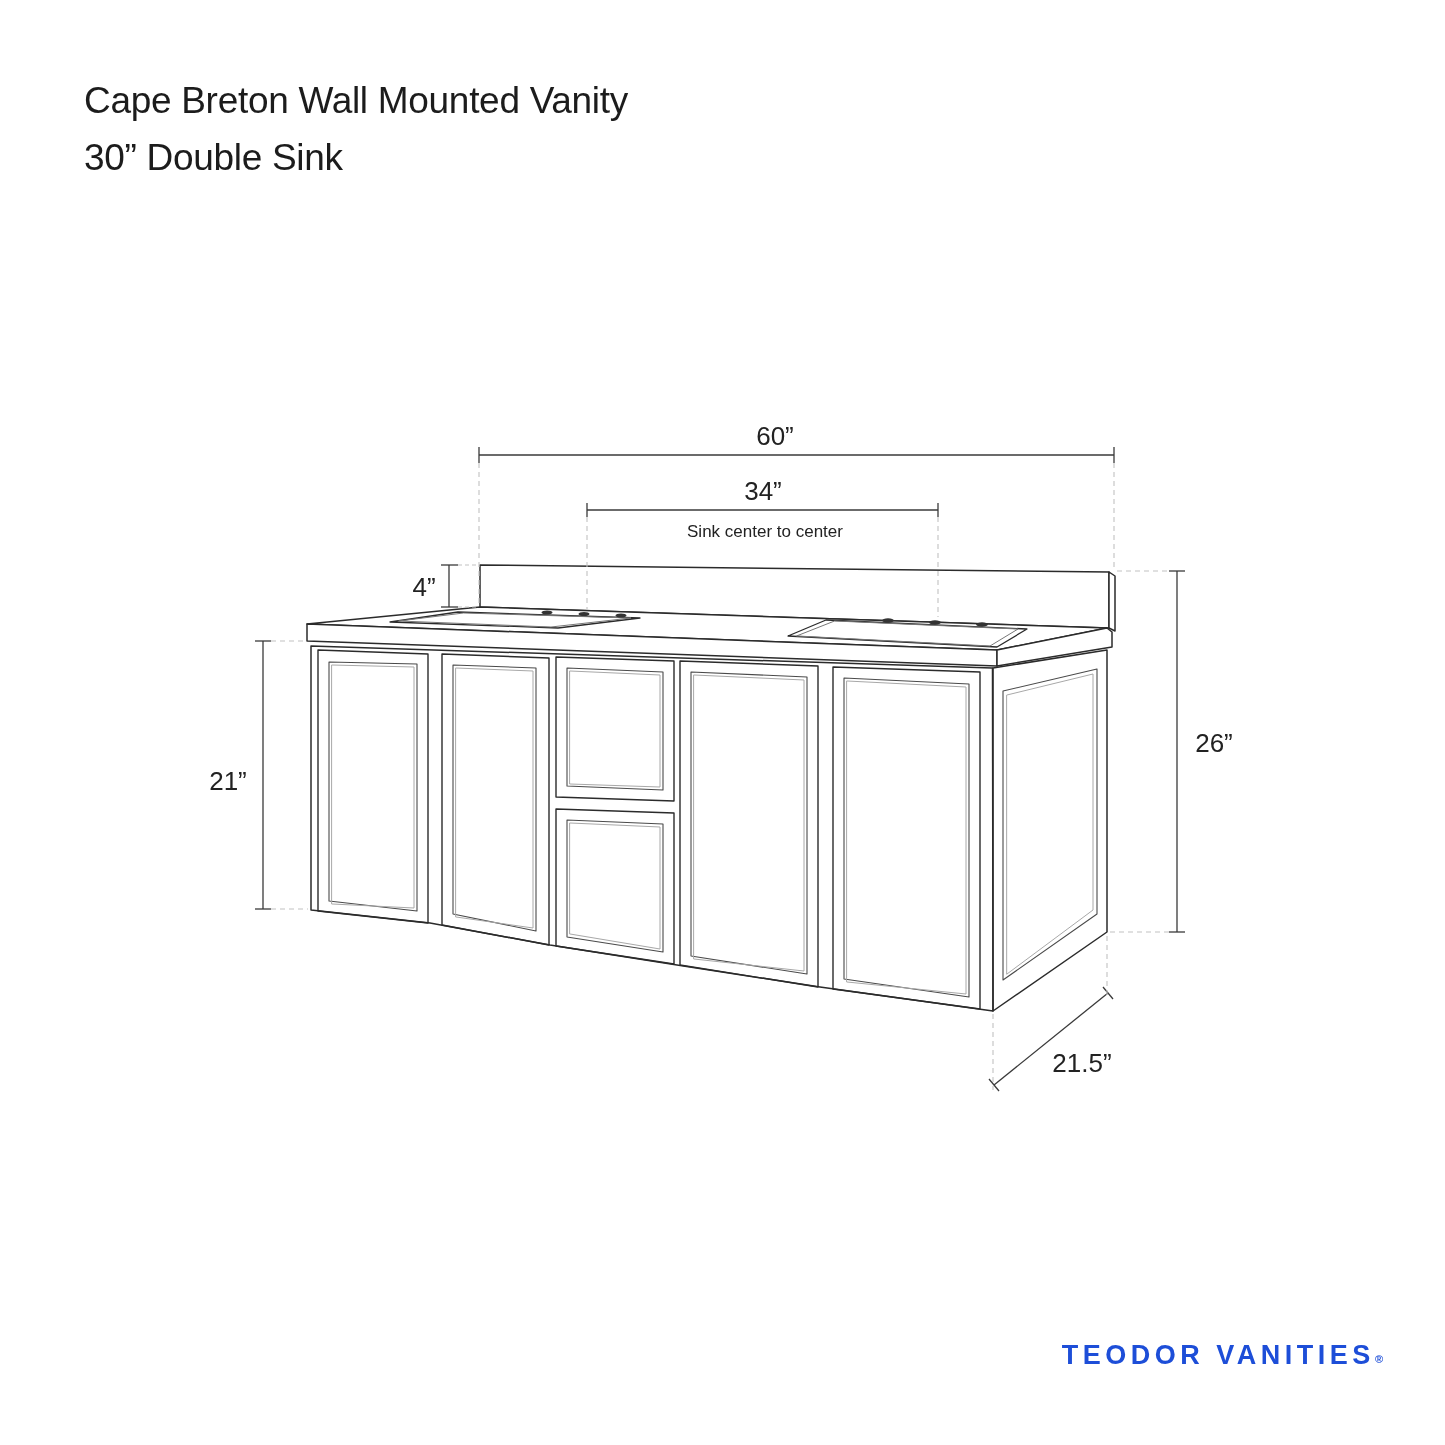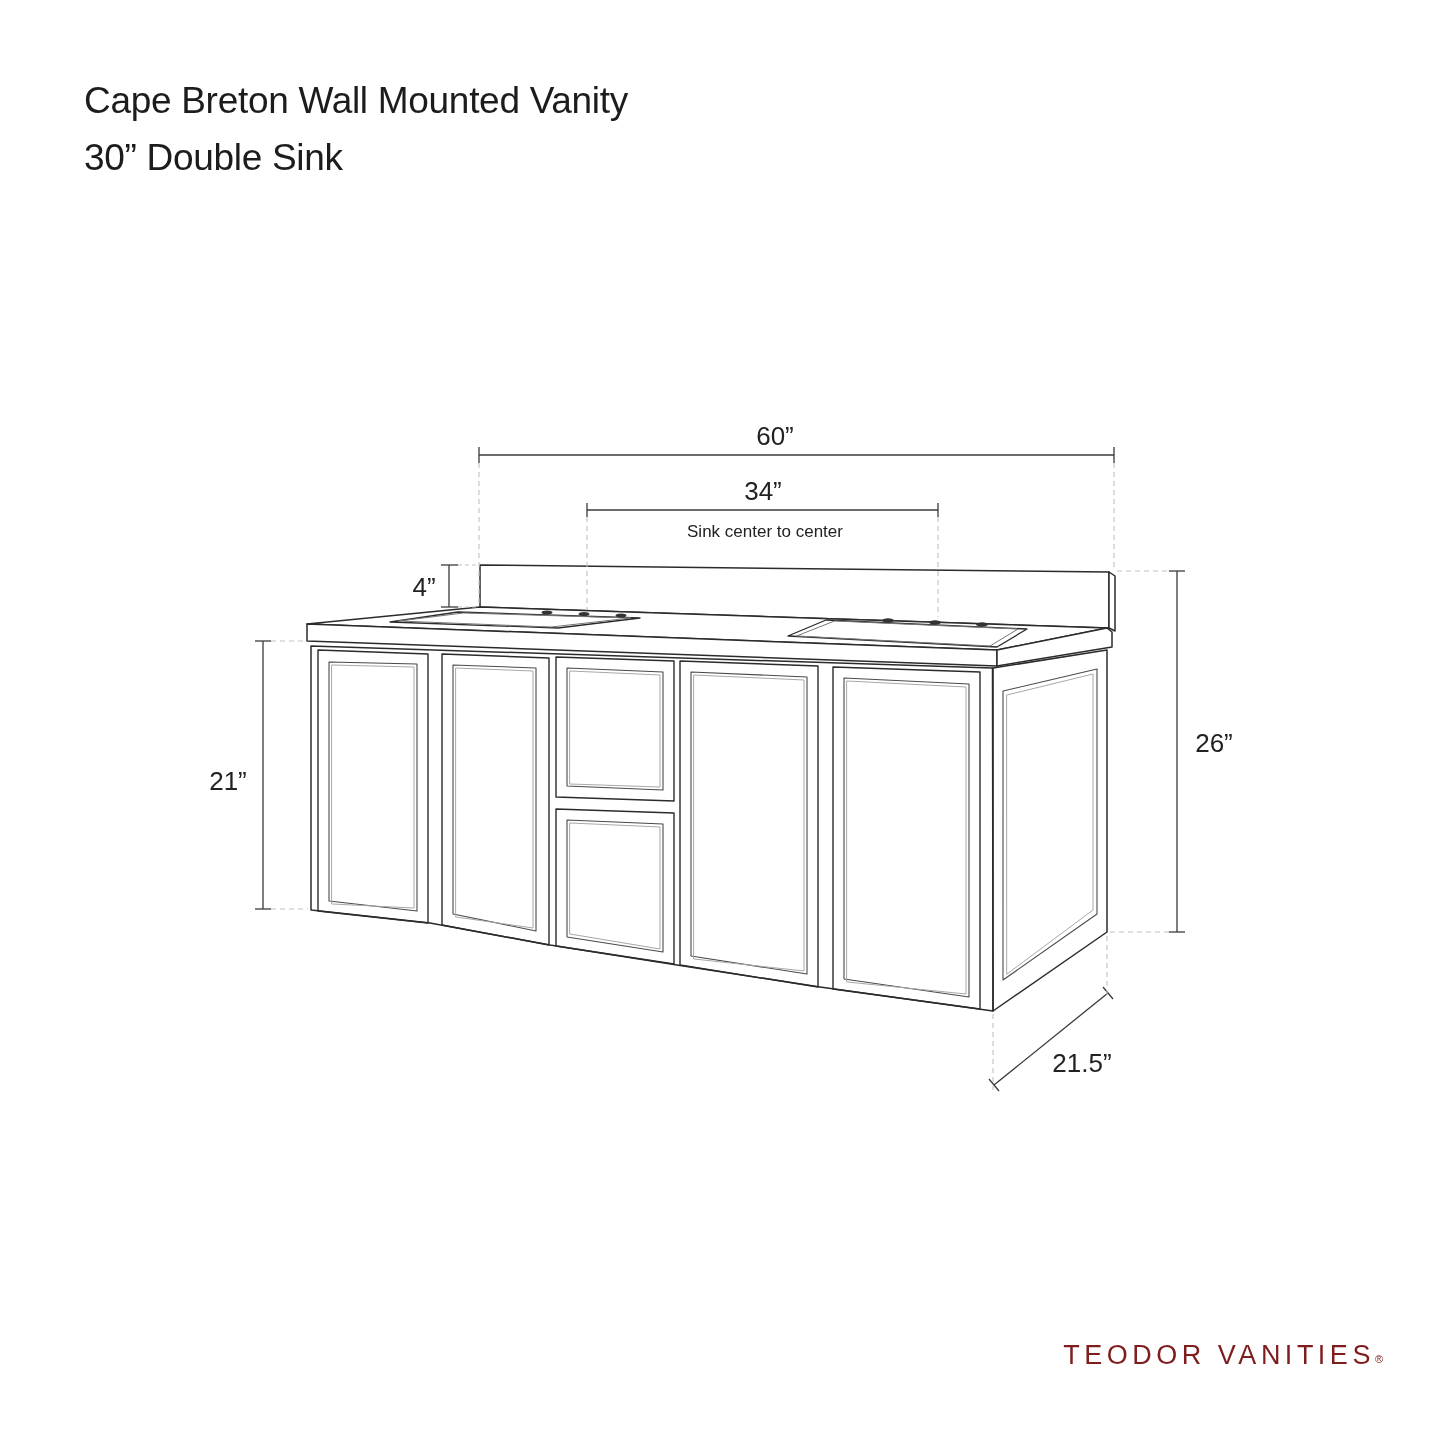--- a/index.html
+++ b/index.html
@@ -25,23 +25,23 @@
     fill:#222222;
   }
   .dim-note{
     font-family:"Liberation Sans", sans-serif;
     font-size:17px;
     fill:#222222;
   }
   #brand{
     position:absolute;
     right:62px;top:1340px;
-    color:#7f1d1d;
+    color:#1d4ed8;
     font-size:27px;
-    font-weight:400;
+    font-weight:700;
     letter-spacing:4.5px;
     white-space:nowrap;
   }
   #brand .mark{
     font-size:11px;
     letter-spacing:0;
     vertical-align:1px;
   }
 </style>
 </head>

